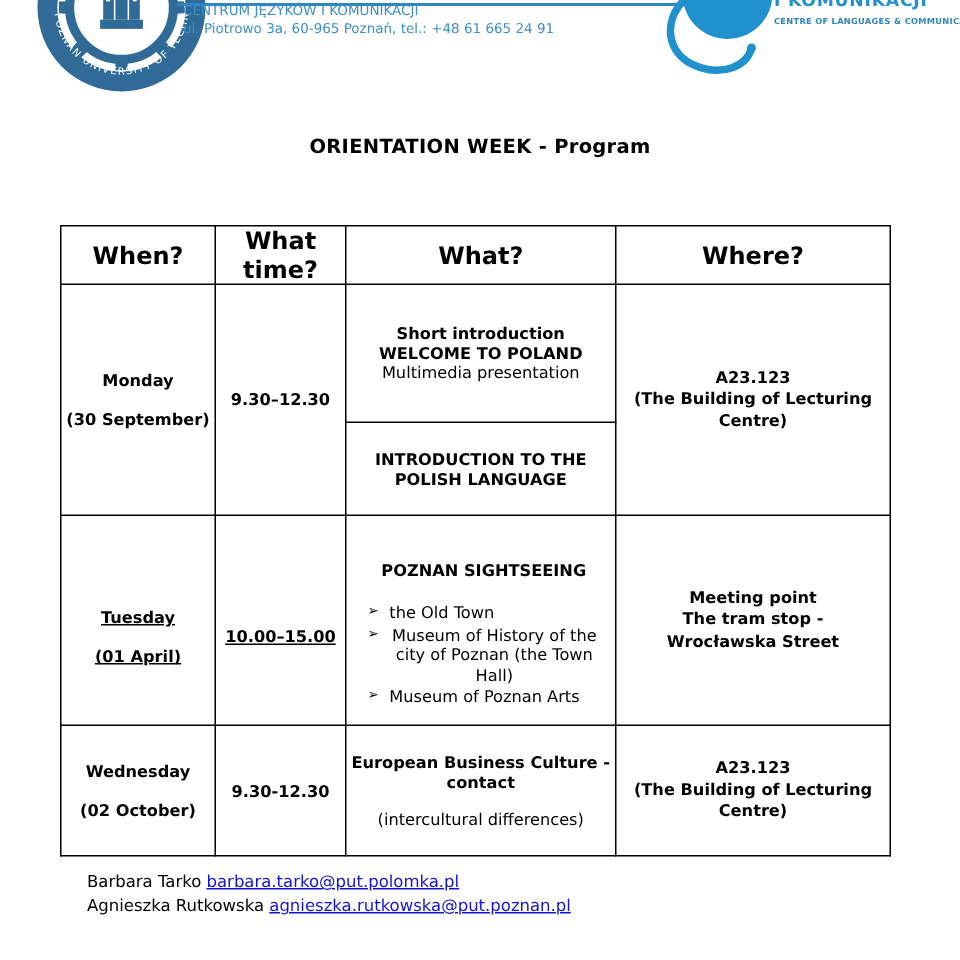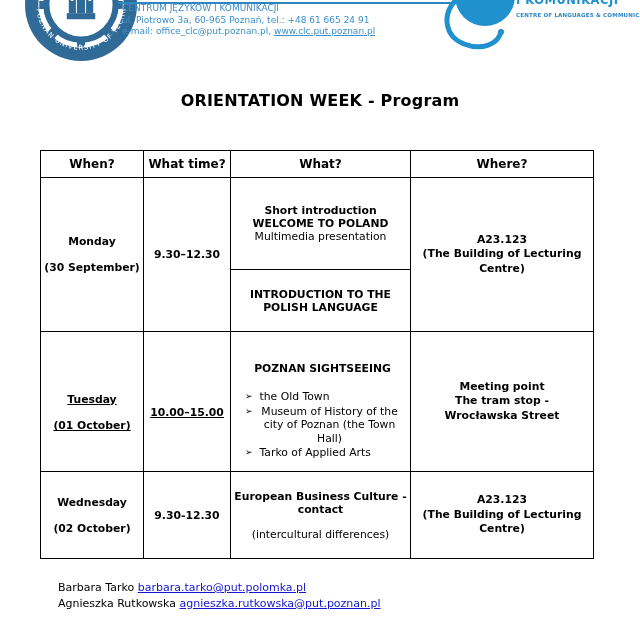--- a/index.html
+++ b/index.html
@@ -9,26 +9,26 @@
   }
   
   .seal{position:absolute;left:24px;top:-52px;width:114px;height:114px;}
   .head-rule{position:absolute;left:118px;top:2px;width:370px;height:2px;background:#2e86c1;}
   .head-center{position:absolute;left:122px;top:3px;font-size:9px;line-height:11.5px;color:#3d8ec9;}
   .head-center .lnk{color:#3d8ec9;text-decoration:underline;cursor:pointer;}
   .swirl{position:absolute;left:440px;top:-18px;width:76px;height:76px;}
   .rlogo-title{position:absolute;left:516px;top:-7px;font-size:11.5px;font-weight:bold;color:#2191ce;white-space:nowrap;letter-spacing:.5px;}
   .rlogo-sub{position:absolute;left:516px;top:12px;font-size:5.5px;color:#2e86c1;white-space:nowrap;letter-spacing:.2px;font-weight:bold;}
   
-  .doc-title{position:absolute;left:0;right:0;top:91px;text-align:center;font-size:16px;font-weight:bold;letter-spacing:.2px;}
+  .doc-title{position:absolute;left:0;right:0;top:91px;text-align:center;font-size:13px;font-weight:bold;letter-spacing:.2px;}
   
   .tbl-wrap{position:absolute;left:40px;top:150px;}
   table.sched{border-collapse:collapse;table-layout:fixed;width:553px;font-size:10.8px;}
   table.sched th,table.sched td{border:1px solid #000;padding:0;vertical-align:middle;text-align:center;}
-  table.sched th{height:26px;font-size:12px;font-weight:bold;vertical-align:middle;}
+  table.sched th{height:26px;font-size:16px;font-weight:bold;vertical-align:middle;}
   .c-when{width:103px}.c-time{width:87px}.c-what{width:180px}.c-where{width:183px}
   .day{font-weight:bold;}
   .date{font-weight:bold;margin-top:13px;}
   .time{font-weight:bold;}
   .bold{font-weight:bold;}
   .r-mon-top{height:92px;}
   .r-mon-bot{height:62px;}
   .r-tue{height:140px;}
   .r-wed{height:87px;}
   td.top-al{vertical-align:top;}
@@ -88,21 +88,20 @@
     <text font-size="6.6" fill="#ffffff" letter-spacing="1">
       <textPath href="#sealArc" startOffset="4">POZNAN UNIVERSITY OF TECHNOLOGY</textPath>
     </text>
   </svg>
 
   <div class="head-rule"></div>
 
   <div class="head-center">
     <div>CENTRUM JĘZYKÓW I KOMUNIKACJI</div>
     <div>ul. Piotrowo 3a, 60-965 Poznań, tel.: +48 61 665 24 91</div>
-    <div><span>e-mail: office_clc@put.poznan.pl, </span><a class="lnk">www.clc.put.poznan.pl</a></div>
   </div>
 
   <svg class="swirl" viewBox="0 0 76 76" aria-hidden="true">
     <circle cx="45" cy="14" r="30" fill="#2191ce"></circle>
     <path d="M 16 18 C 2 32, 4 54, 24 62 C 42 69, 58 62, 61 50" fill="none" stroke="#2191ce" stroke-width="5" stroke-linecap="round"></path>
     <circle cx="61" cy="50" r="3" fill="#2191ce"></circle>
   </svg>
   <div class="rlogo-title">I KOMUNIKACJI</div>
   <div class="rlogo-sub">CENTRE OF LANGUAGES &amp; COMMUNICATION</div>
 
@@ -147,41 +146,41 @@
         <td>
           <div class="bold">INTRODUCTION TO THE</div>
           <div class="bold">POLISH LANGUAGE</div>
         </td>
       </tr>
 
       <tr class="r-tue">
         <td class="top-al">
           <div class="pad-t">
             <div class="day">Tuesday</div>
-            <div class="date">(01 October)</div>
+            <div class="date">(01 April)</div>
           </div>
         </td>
         <td class="top-al">
           <div class="pad-t time">10.00–15.00</div>
         </td>
         <td class="what-cell-tue">
           <div class="inner">
             <div class="act-title">POZNAN SIGHTSEEING</div>
             <div class="b-list">
               <div class="b-item">
                     <span class="glyph">➢</span>
                     <span class="b-text">the Old Town</span>
                   </div>
               <div class="b-item">
                     <span class="glyph">➢</span>
                     <span class="b-text">Museum of History of the city of Poznan (the Town Hall)</span>
                   </div>
               <div class="b-item">
                     <span class="glyph">➢</span>
-                    <span class="b-text">Tarko of Applied  Arts</span>
+                    <span class="b-text">Museum of Poznan  Arts</span>
                   </div>
             </div>
           </div>
         </td>
         <td>
           <div class="where-lines">
             <div>Meeting point</div>
             <div>The tram stop -</div>
             <div>Wrocławska Street</div>
           </div>

